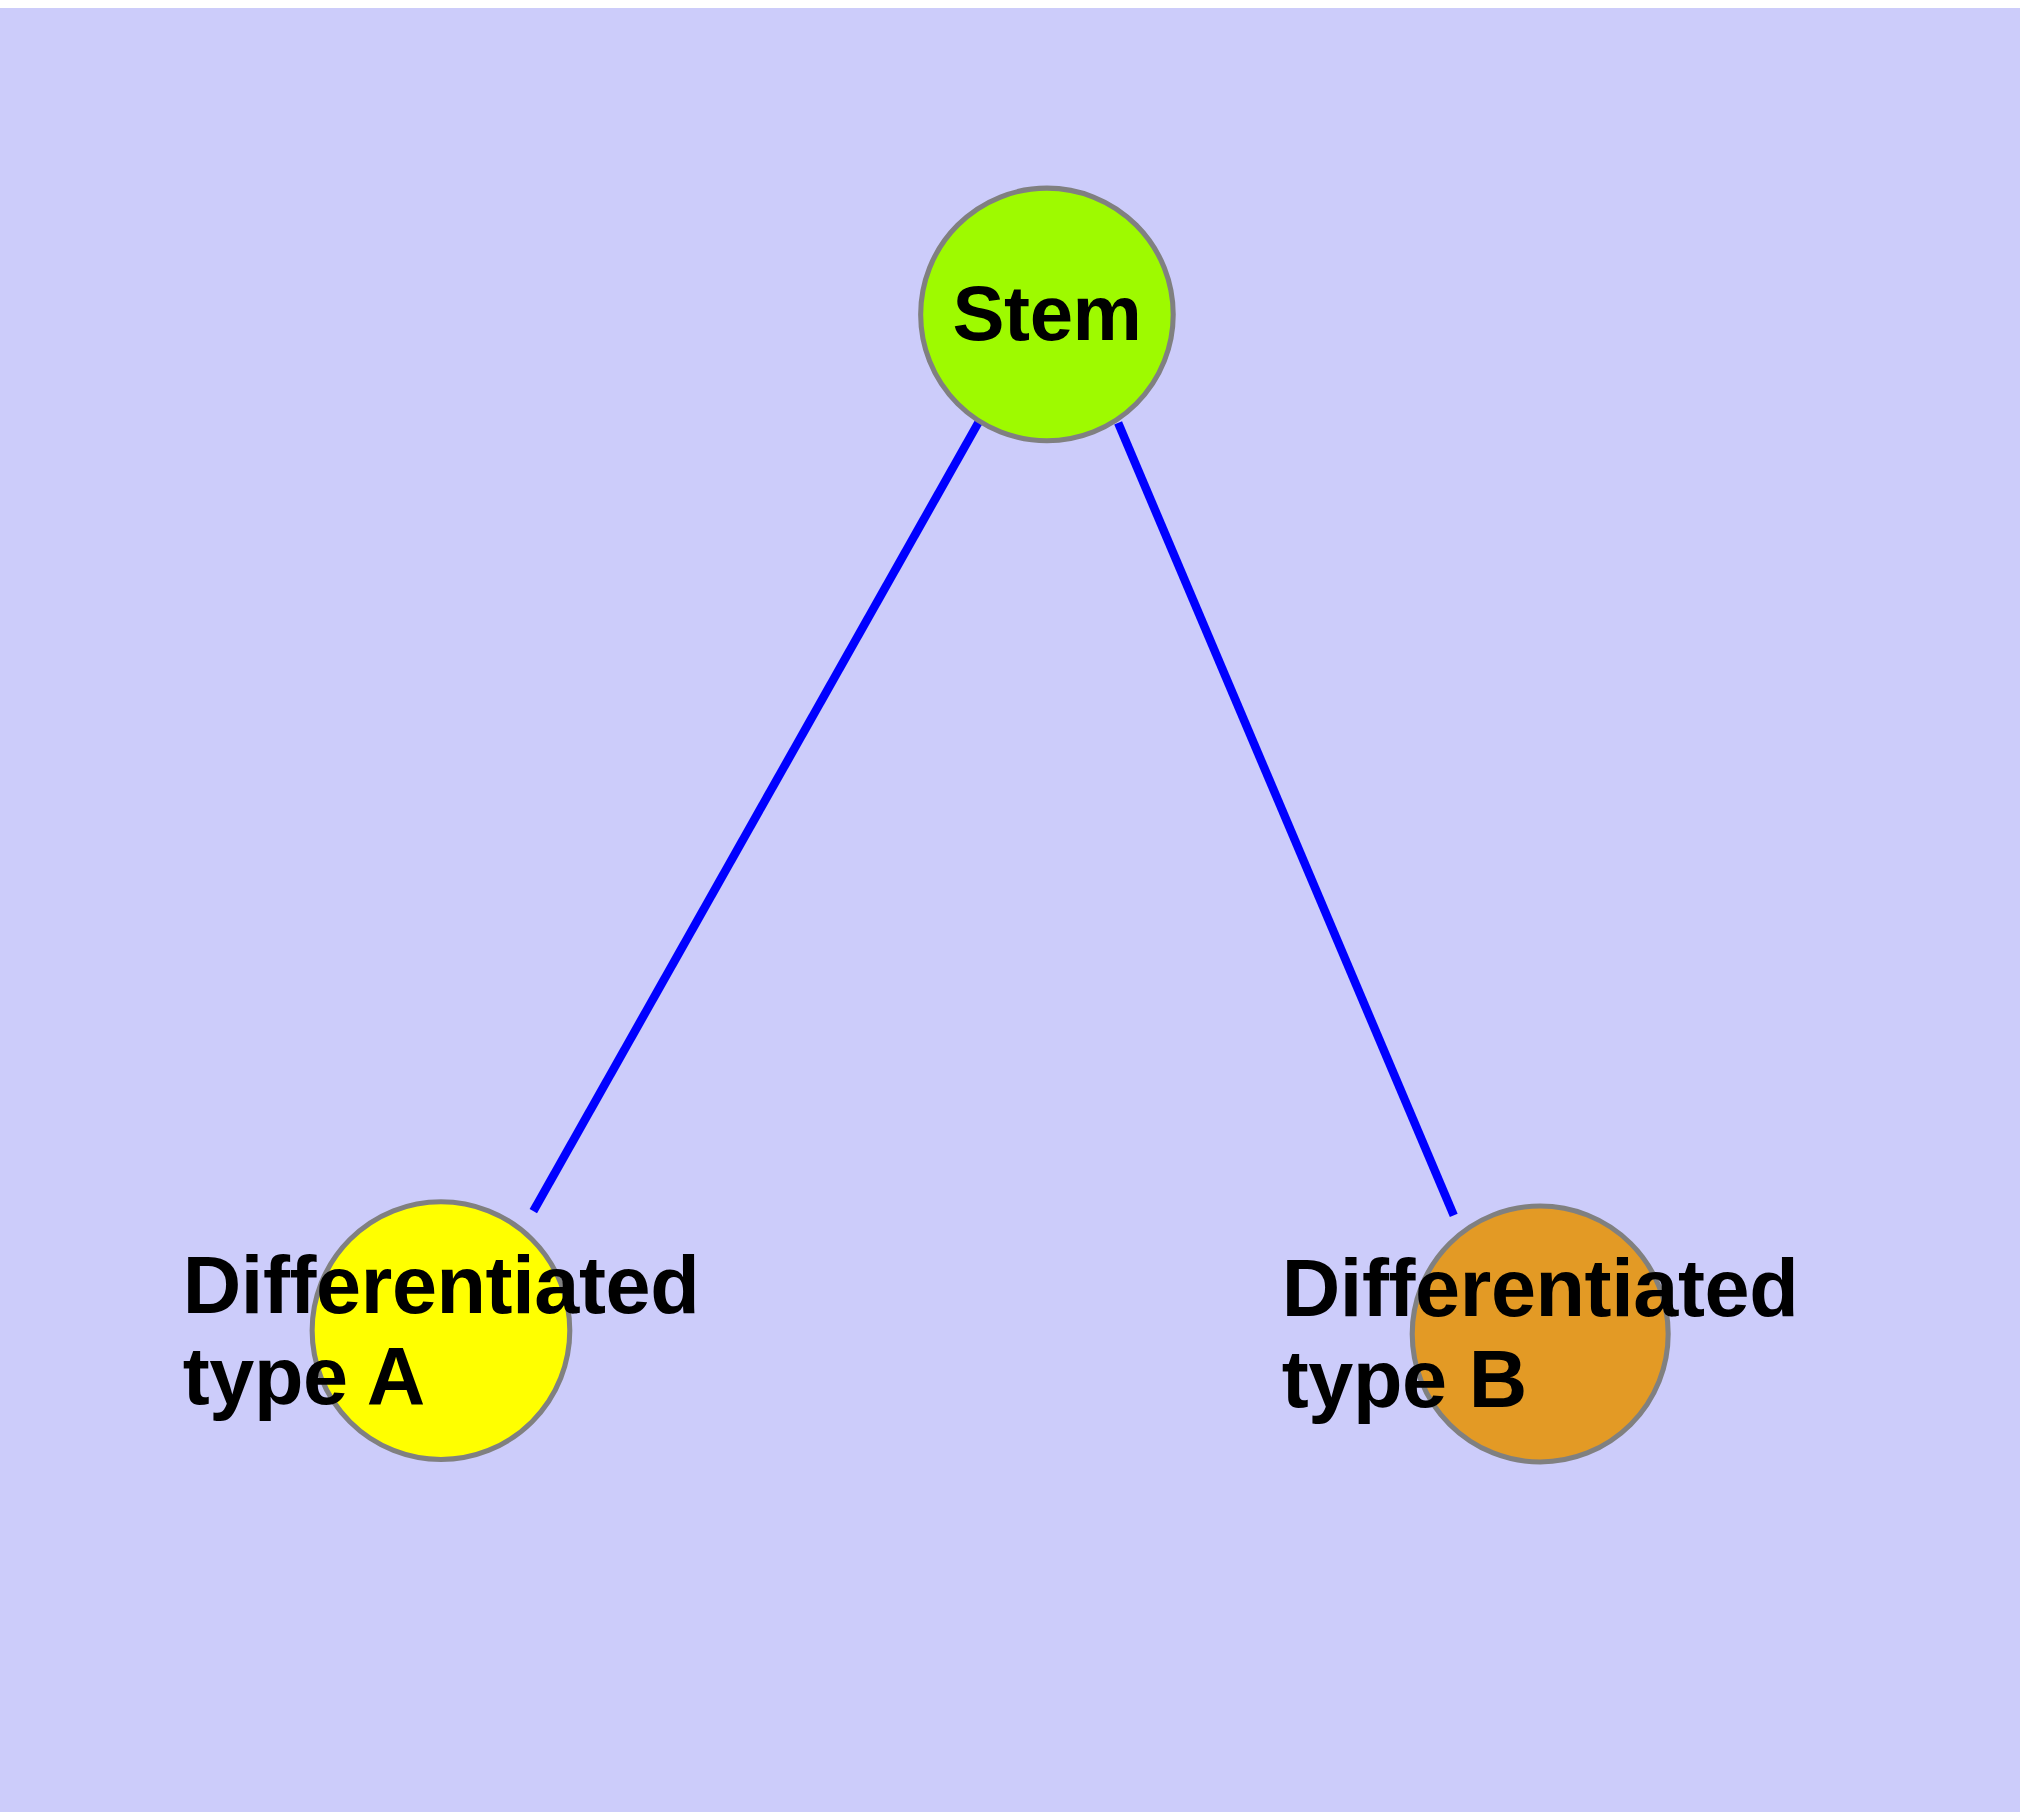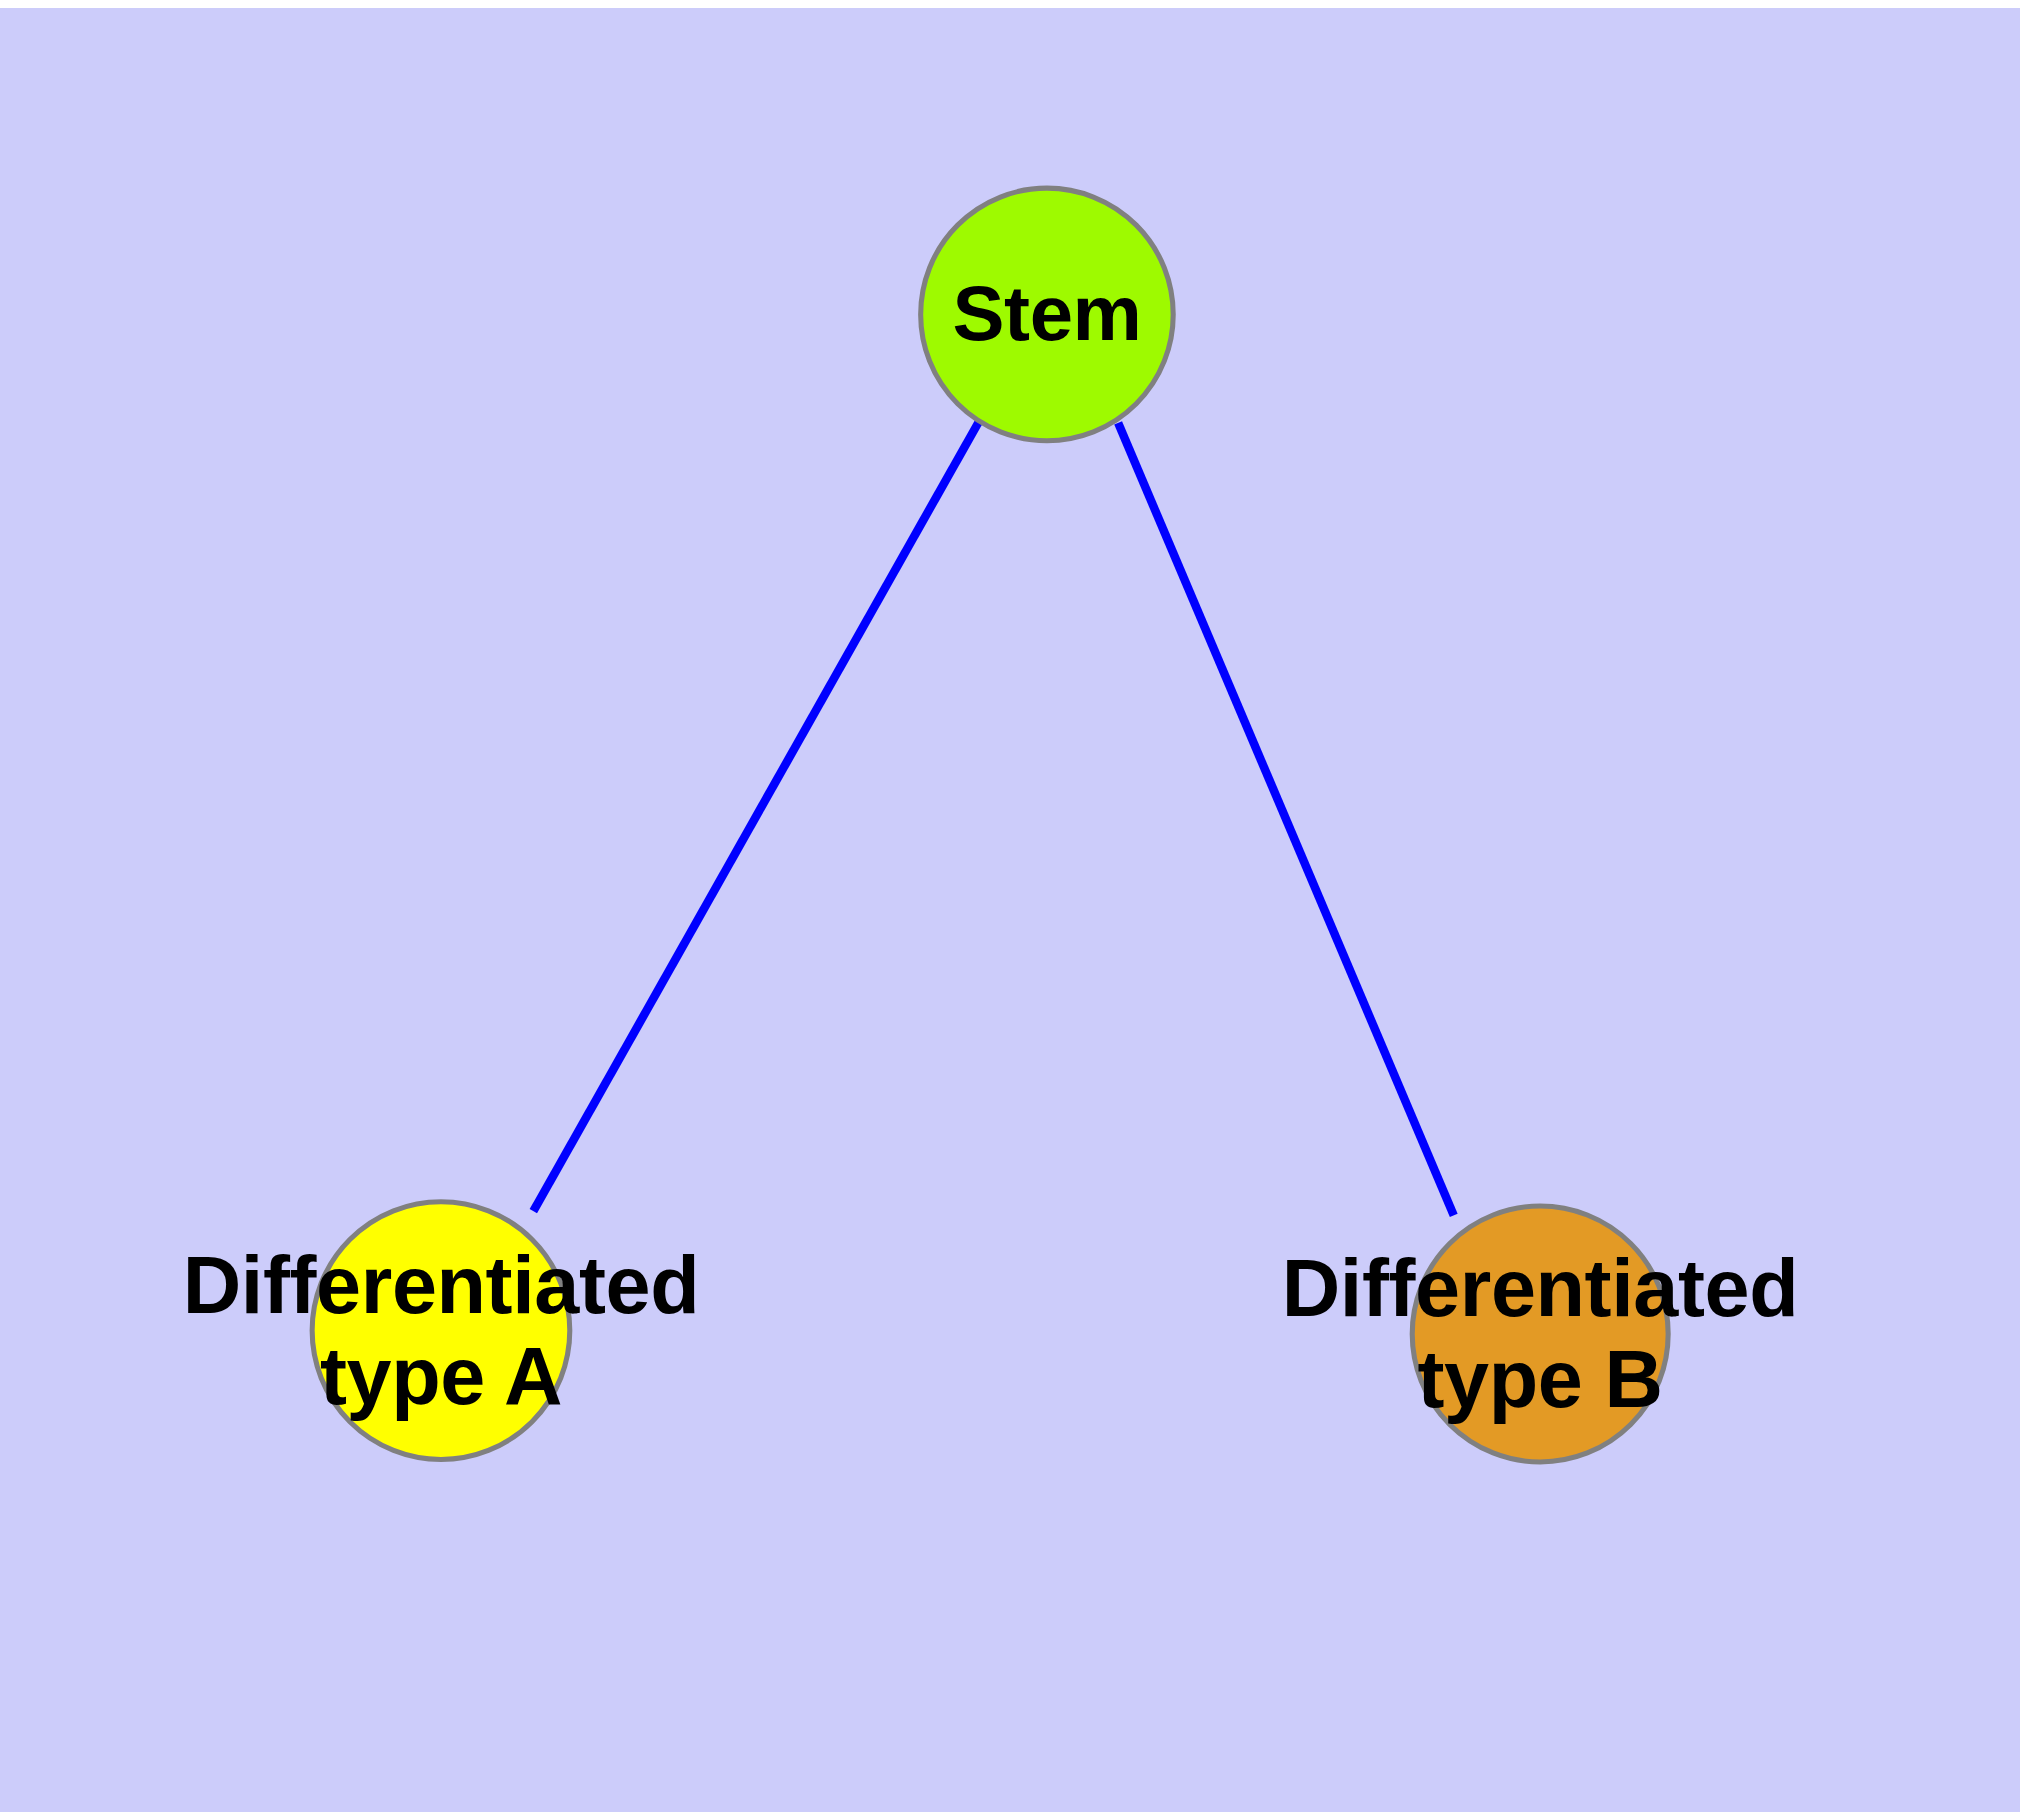--- a/index.html
+++ b/index.html
@@ -26,21 +26,20 @@
   }
   #graph-svg {
     position: absolute;
     left: 0;
     top: 0;
     width: 2021px;
     height: 1812px;
   }
   .node-label {
     position: absolute;
-    text-align: center;
     color: #000000;
     font-weight: bold;
     white-space: pre;
     line-height: 1.12;
     pointer-events: none;
     transform: translate(-50%, -50%);
     letter-spacing: -0.4px;
   }
   .label-stem   { font-size: 78px; }
   .label-typea  { font-size: 81px; }

